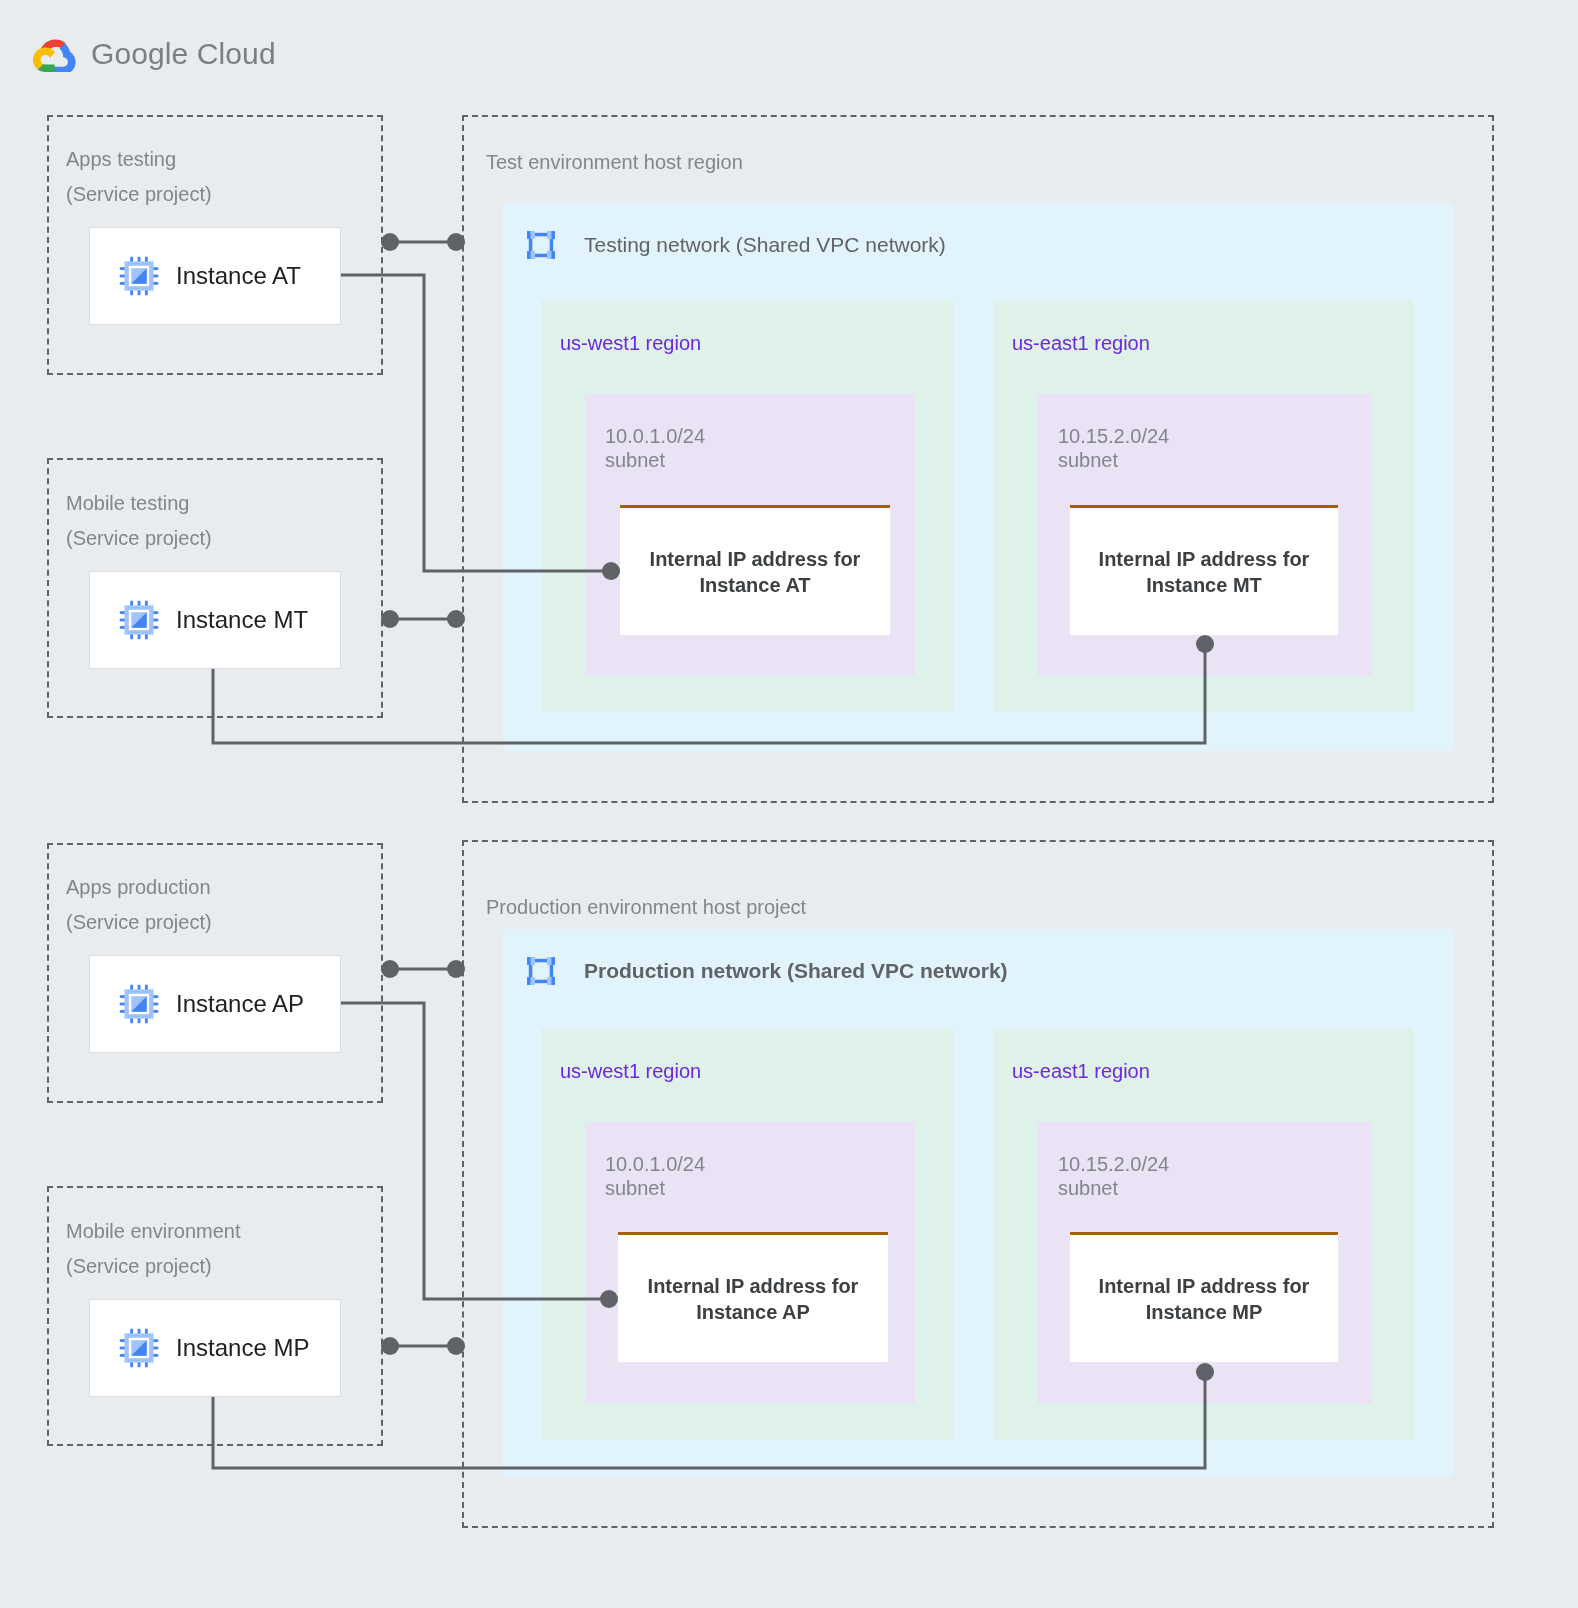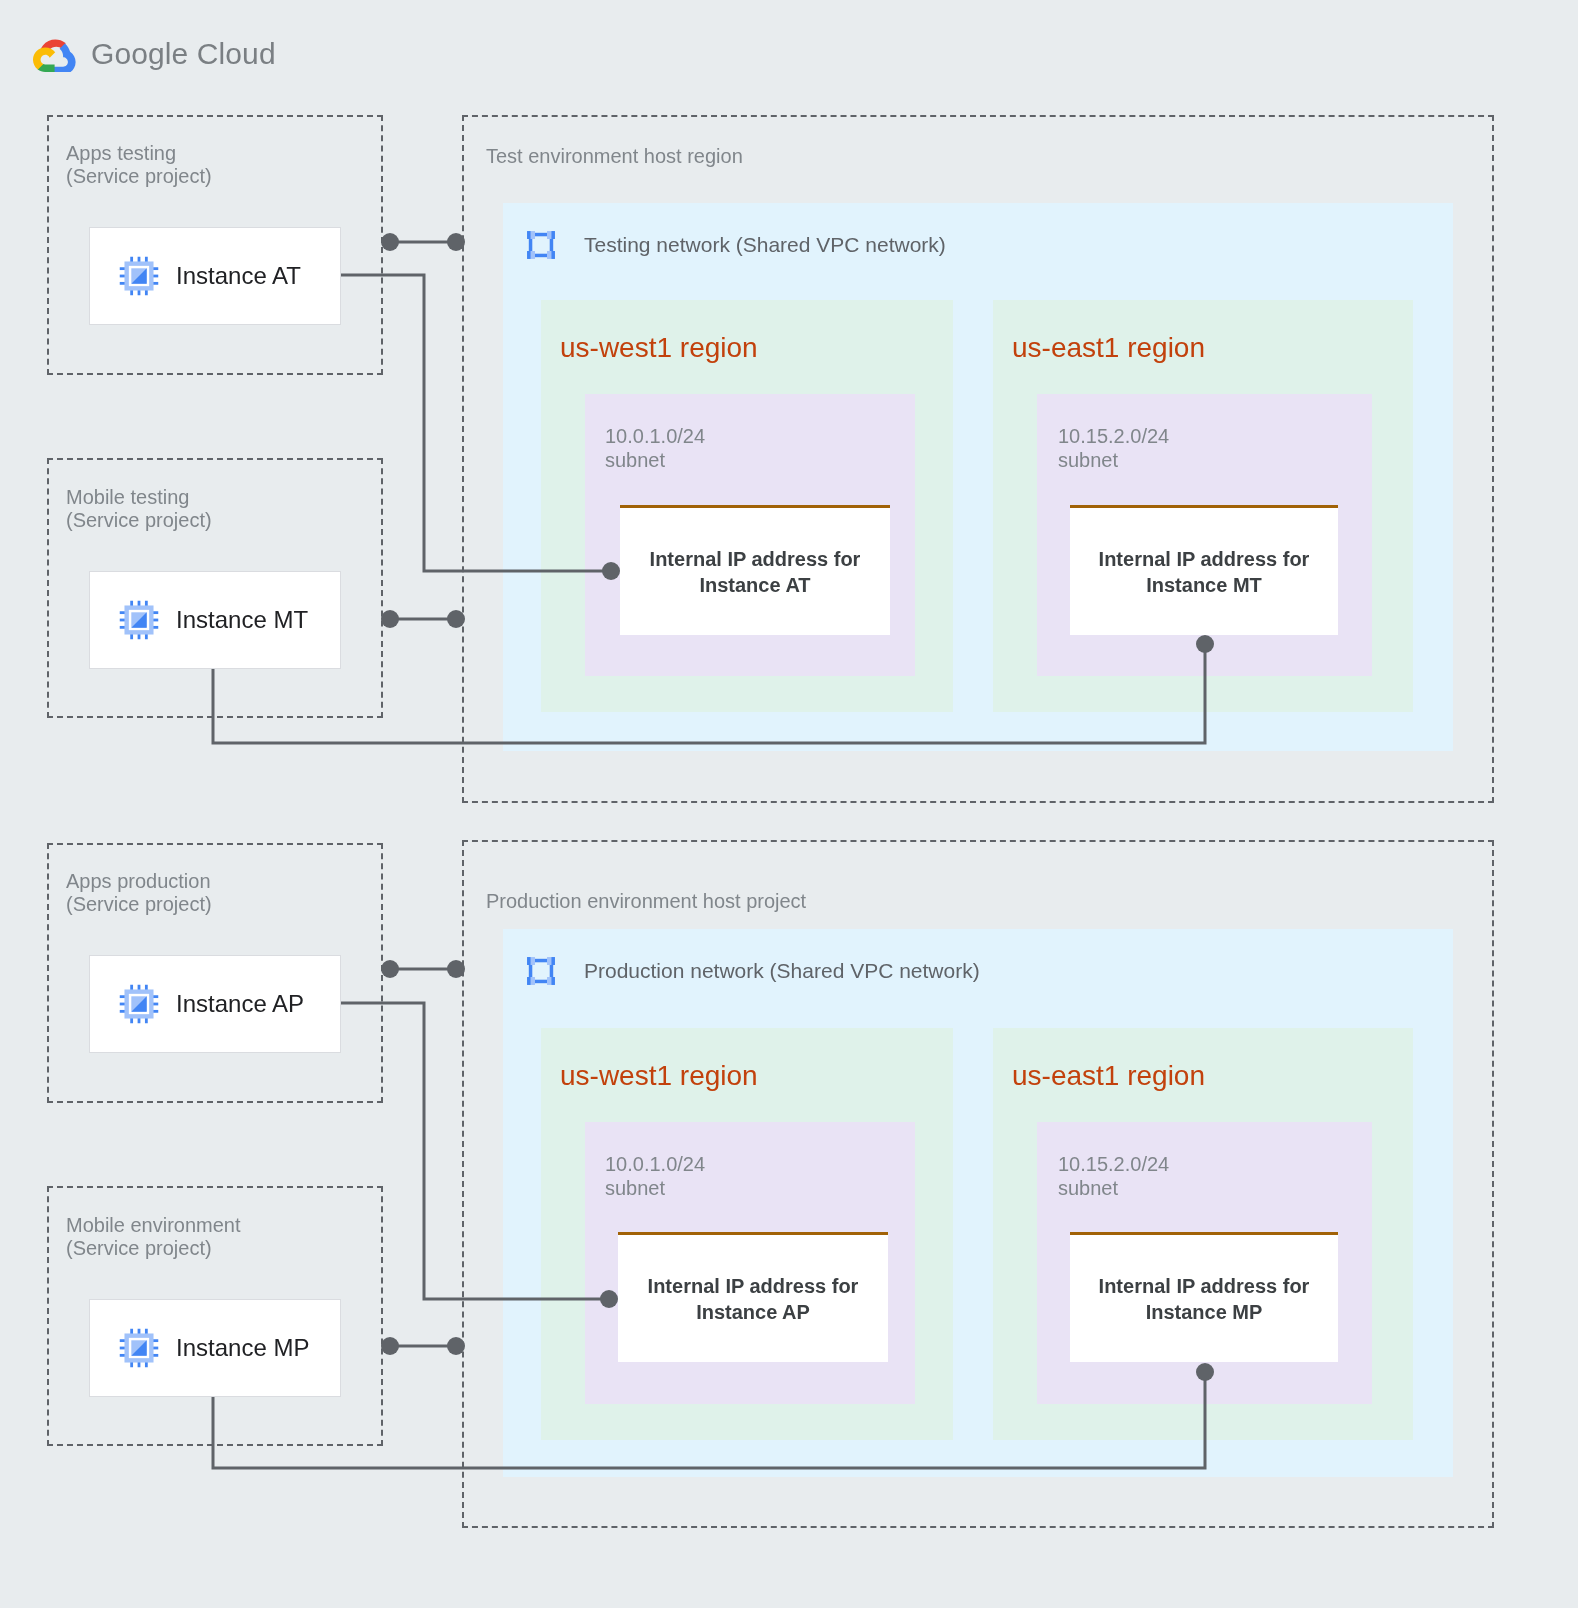--- a/index.html
+++ b/index.html
@@ -40,21 +40,21 @@
   
   .dashed-box {
     position: absolute;
     border: 2px dashed #5f6368;
     box-sizing: border-box;
     background: transparent;
   }
   .box-label {
     position: absolute;
     font-size: 20px;
-    line-height: 23px;
+    line-height: 35px;
     color: #80868b;
     white-space: pre-line;
   }
   
   .instance-card {
     position: absolute;
     background: #ffffff;
     border: 1px solid #dadce0;
     box-sizing: border-box;
     display: flex;
@@ -85,22 +85,22 @@
     white-space: nowrap;
   }
   
   .region-box {
     position: absolute;
     background: #dff2ea;
     box-sizing: border-box;
   }
   .region-label {
     position: absolute;
-    font-size: 28px;
-    color: #c2410c;
+    font-size: 20px;
+    color: #6d28d9;
     white-space: nowrap;
   }
   
   .subnet-box {
     position: absolute;
     background: #e9e3f5;
     box-sizing: border-box;
   }
   .subnet-label {
     position: absolute;
@@ -310,21 +310,21 @@
       <rect x="7.6" y="7.6" width="8.8" height="8.8" fill="#a1c2fa"></rect>
       <path d="M16.4 7.6 L16.4 16.4 L7.6 16.4 Z" fill="#4285f4"></path>
     </svg>
     <div class="instance-label">Instance MP</div>
   </div>
 
   <div class="dashed-box" style="left:462px; top:840px; width:1032px; height:688px;"></div>
   <div class="box-label" style="left:486px; top:871px;margin-top:19px;">Production environment host project</div>
 
   <div class="network-panel" style="left:503px; top:929px; width:950px; height:548px;"></div>
-  <div class="network-head" style="left:522px; top:952px;">
+  <div class="network-head" style="left:522px; top:952px;font-weight:bold;">
     <svg width="38" height="38" viewBox="0 0 24 24">
       <g fill="#4285f4">
         <rect x="6.6" y="4.3" width="10.8" height="2.2"></rect>
         <rect x="6.6" y="17.5" width="10.8" height="2.2"></rect>
         <rect x="4.3" y="6.6" width="2.2" height="10.8"></rect>
         <rect x="17.5" y="6.6" width="2.2" height="10.8"></rect>
       </g>
       <g fill="#a1c2fa">
         <rect x="3.2" y="3.2" width="5" height="5"></rect>
         <rect x="15.8" y="3.2" width="5" height="5"></rect>

